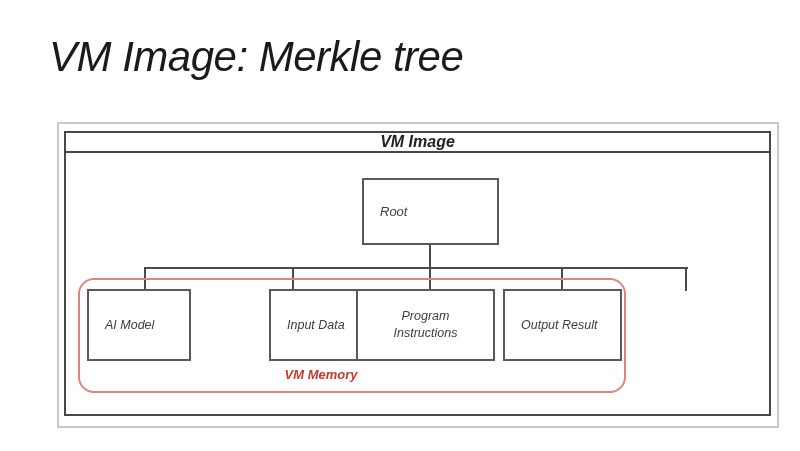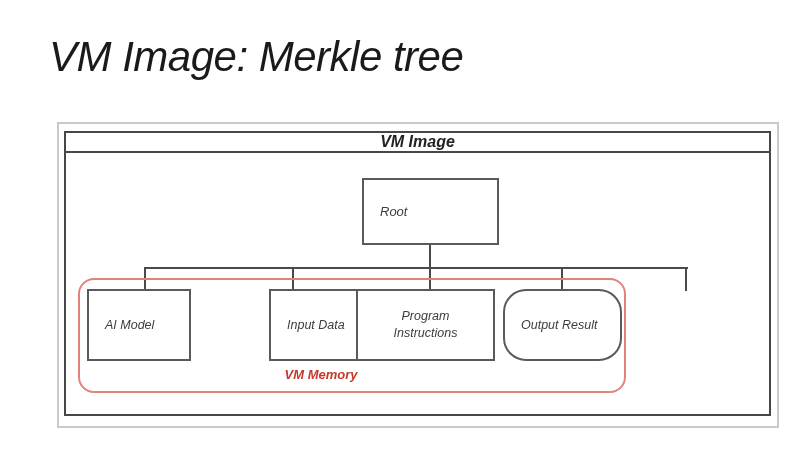--- a/index.html
+++ b/index.html
@@ -67,21 +67,21 @@
     font-size: 12.5px;
     color: var(--node_text);
     line-height: 1.35;
     padding: 16px;
   }
   .node-root   { left: 362px; top: 178px; width: 137px; height: 67px; font-size: 13px; }
   .node-child  { top: 289px; height: 72px; }
   .node-ai     { left: 87px;  width: 104px; }
   .node-input  { left: 235px; width: 117px; margin-left: 34px; }
   .node-prog   { left: 356px; width: 139px; }
-  .node-output { left: 503px; width: 119px; border-radius: 23px; }
+  .node-output { left: 503px; width: 119px; }
   .node-reg    { left: 630px; width: 113px; }
 
   .line { position: absolute; background: var(--connector); }
   .line.v { width: 2px; }
   .line.h { height: 2px; }
   .stem   { left: 429px; top: 245px; height: 23px; }
   .bus    { left: 145px; top: 267px; width: 543px; }
   .drop   { top: 267px; height: 24px; }
   .drop-1 { left: 144px; }
   .drop-2 { left: 292px; }

